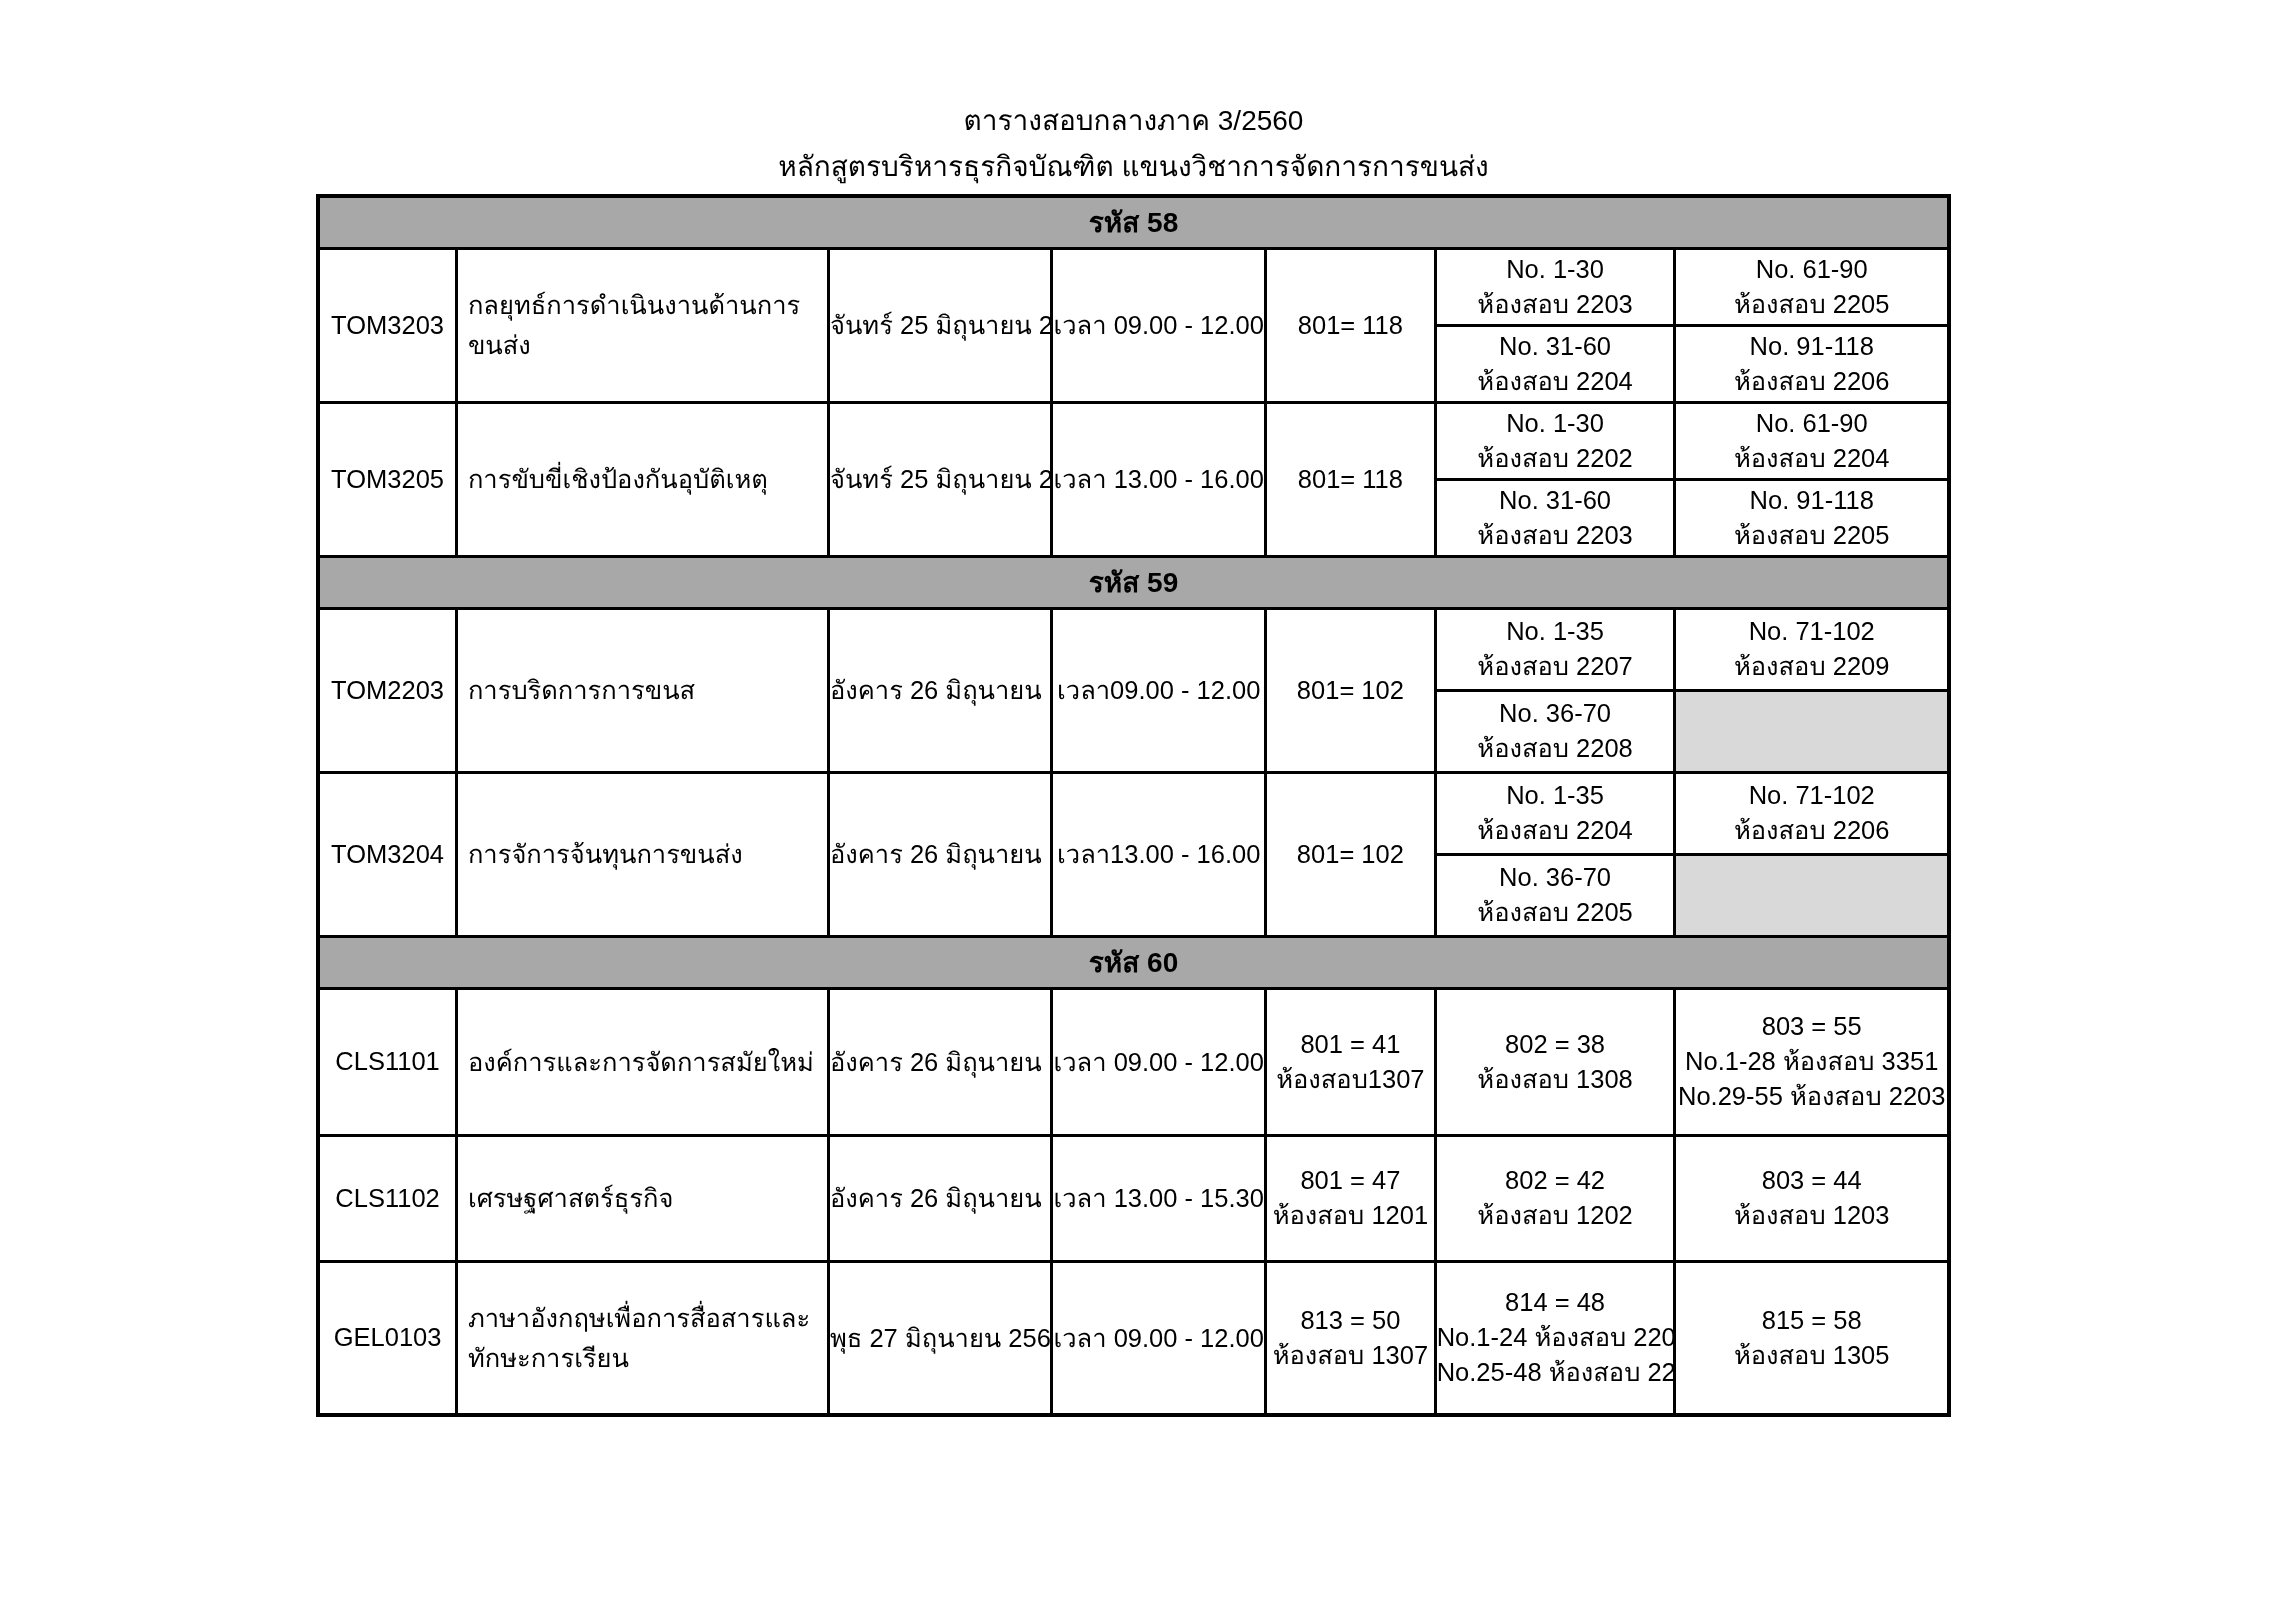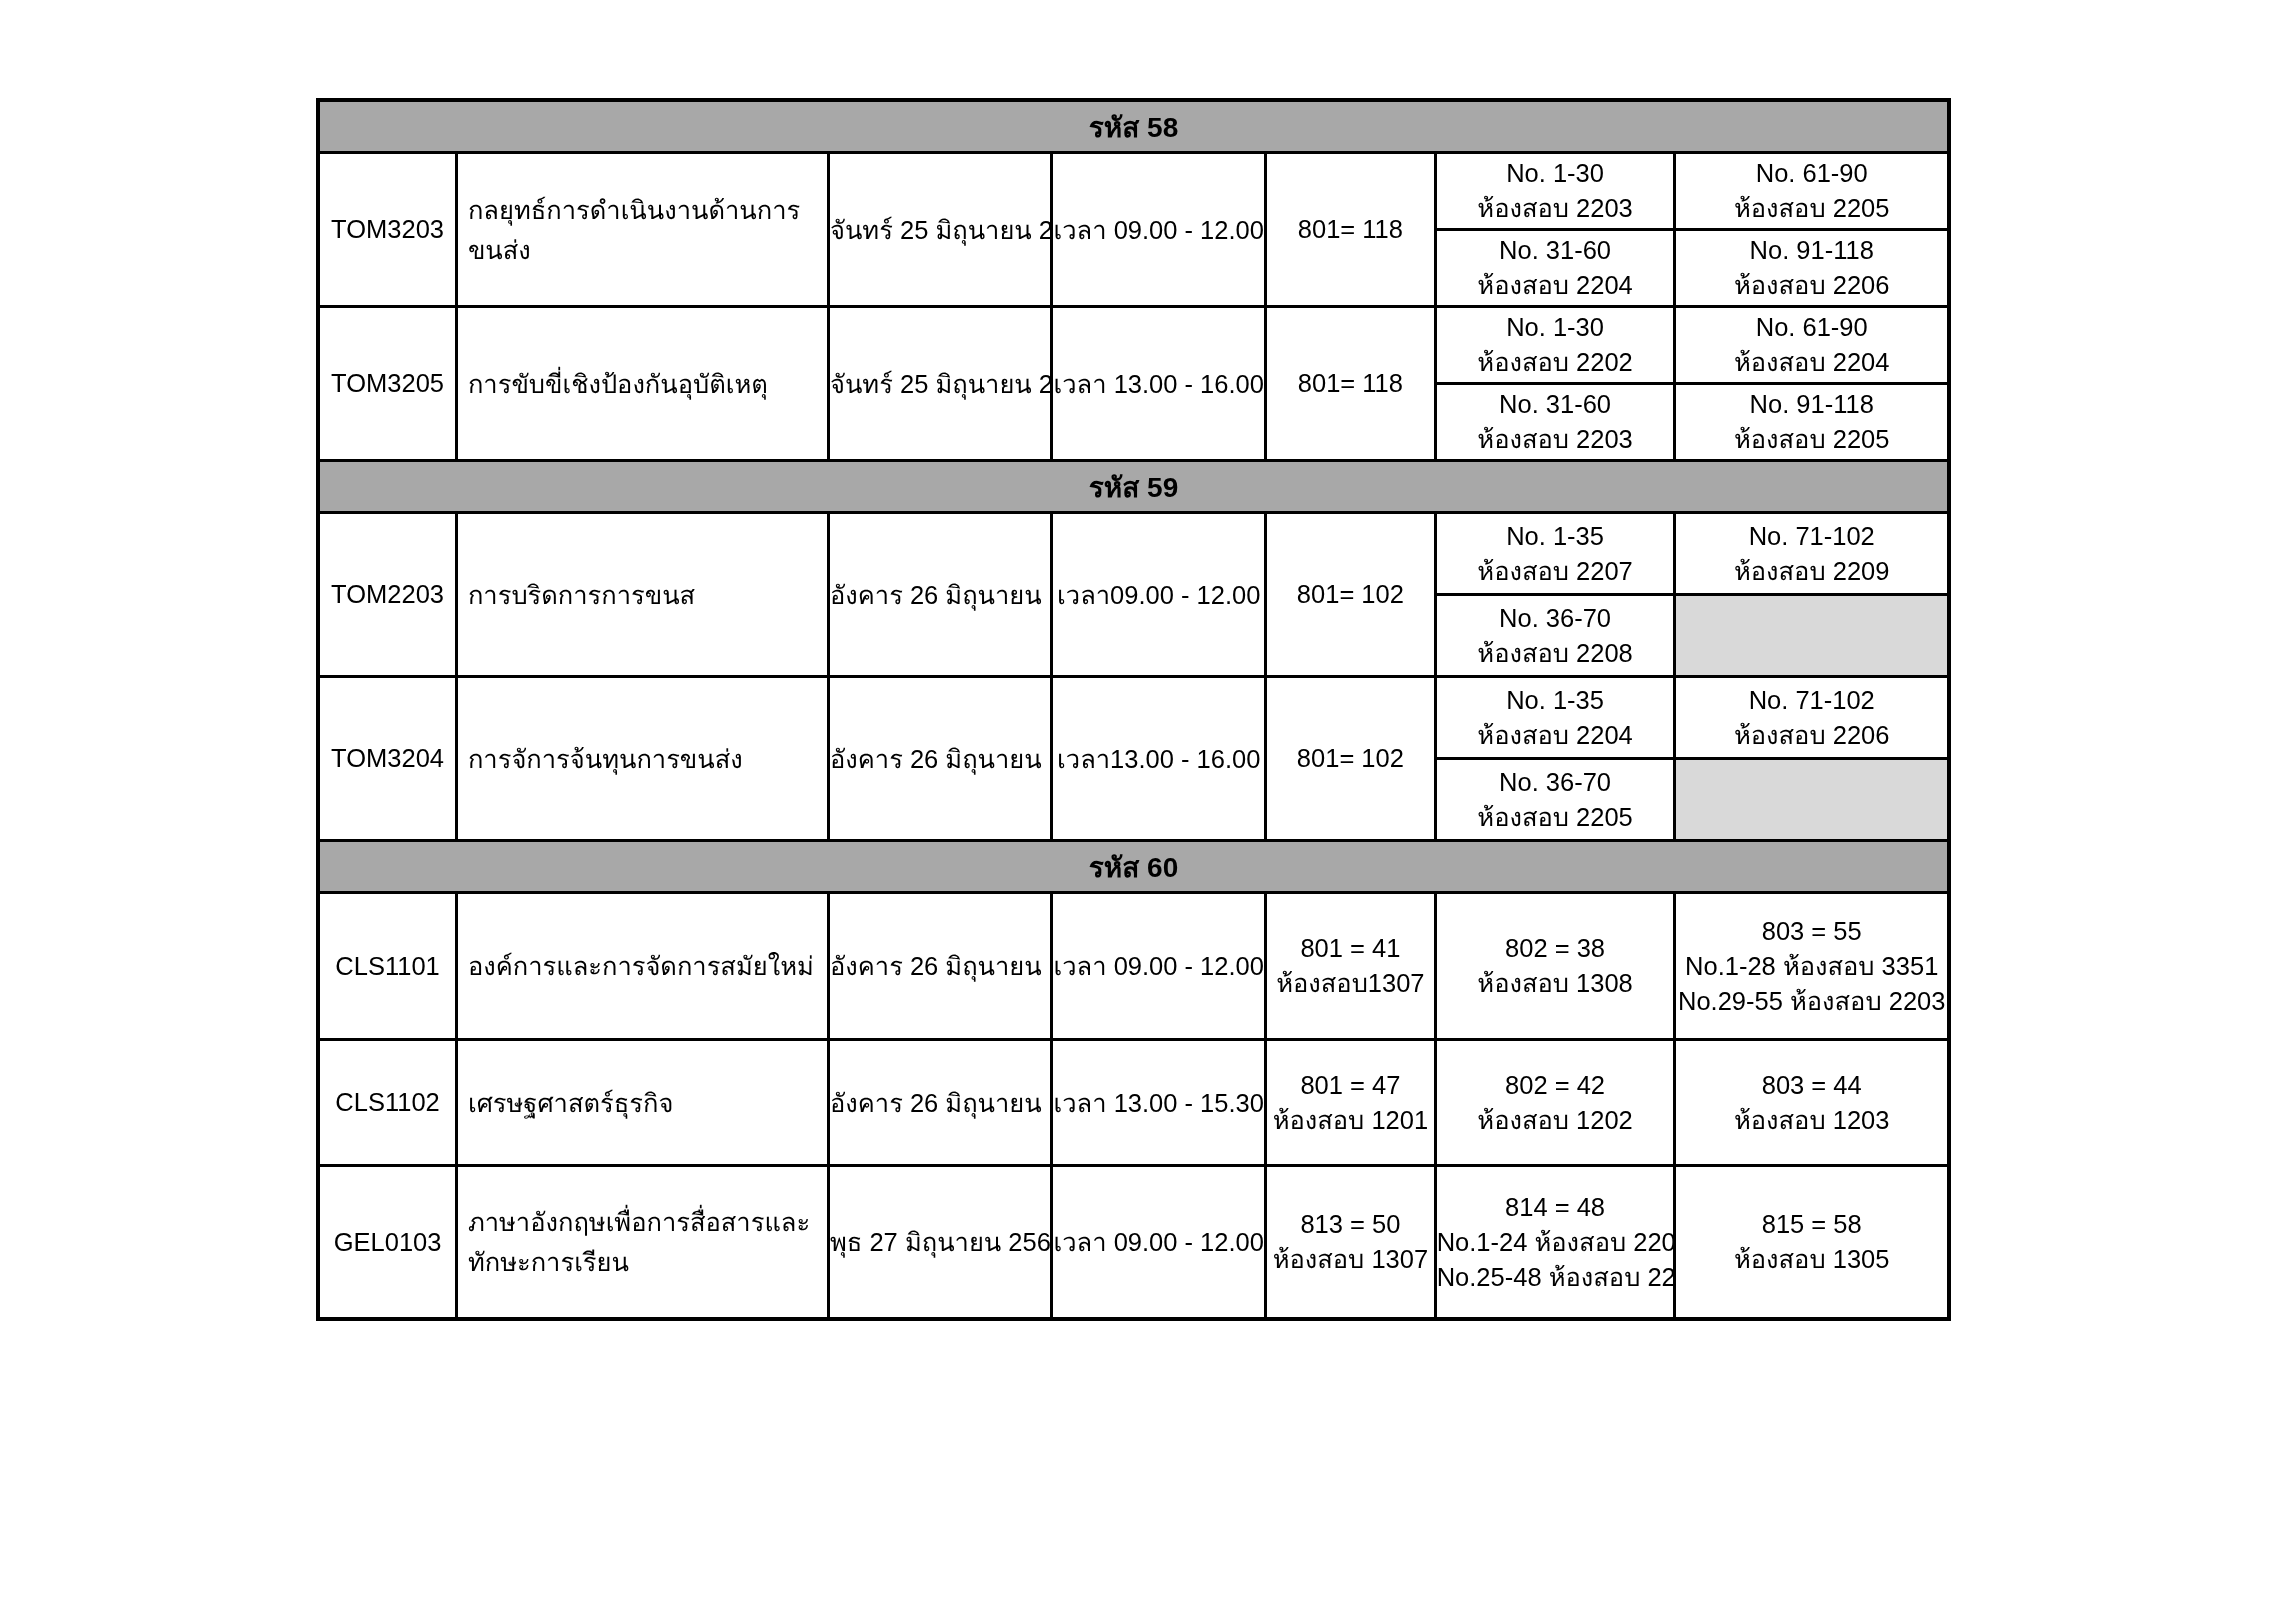--- a/index.html
+++ b/index.html
@@ -58,20 +58,22 @@
   tr.sub-s0 > td{height:74px;}
   tr.sub-s1 > td{height:79px;}
   tr.simple-0 > td{height:144px;}
   tr.simple-1 > td{height:123px;}
   tr.simple-2 > td{height:150px;}
 </style>
 </head>
 <body>
 
 <div class="title-block">
+  <div class="title-line">ตารางสอบกลางภาค  3/2560</div>
+  <div class="title-line">หลักสูตรบริหารธุรกิจบัณฑิต แขนงวิชาการจัดการการขนส่ง</div>
 </div>
 
 <table class="exam-table">
   <colgroup>
     <col style="width:8.5%">
     <col style="width:22.8%">
     <col style="width:13.7%">
     <col style="width:13.1%">
     <col style="width:10.4%">
     <col style="width:14.7%">

